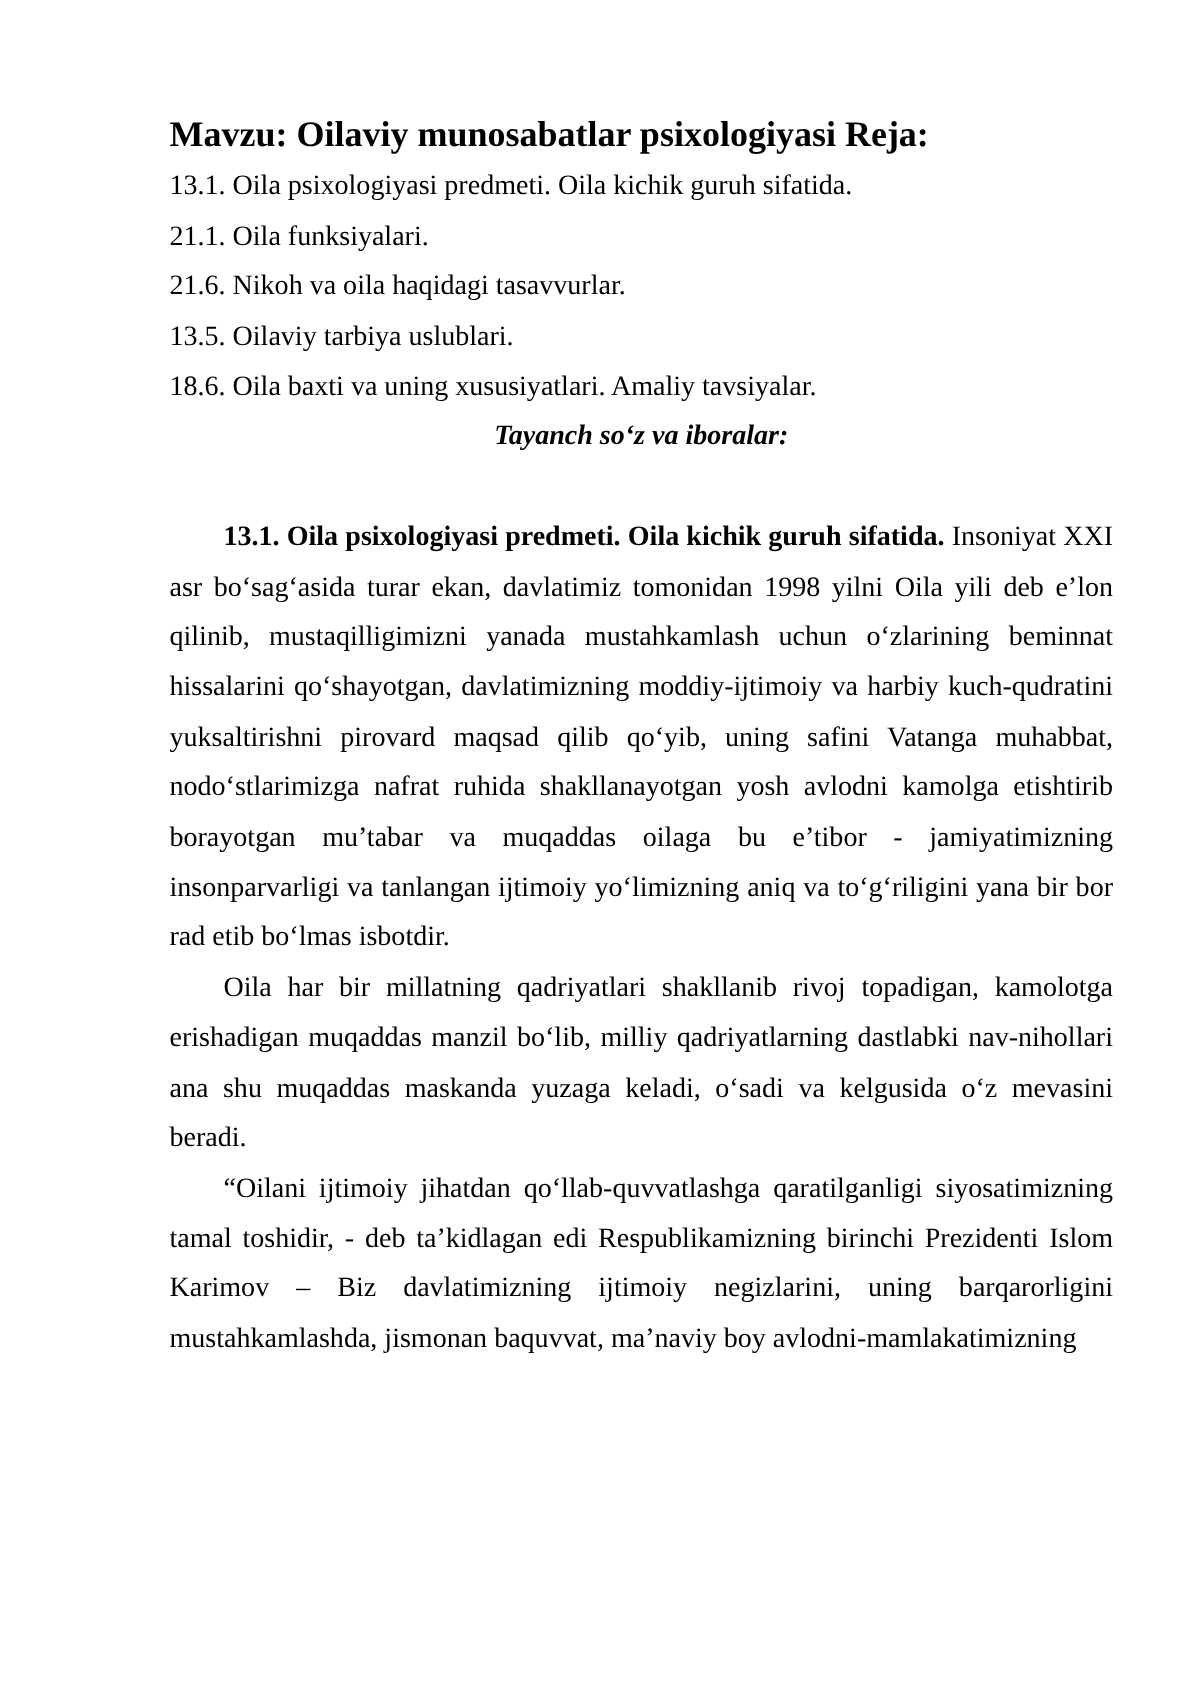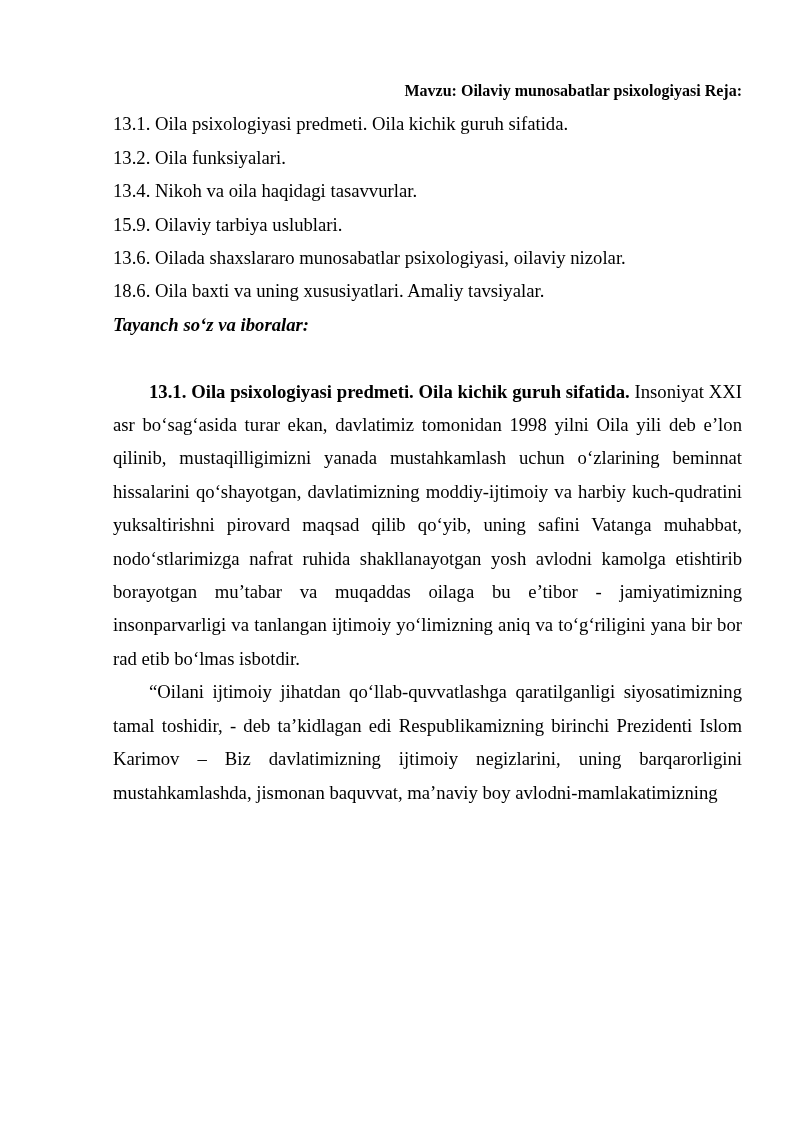--- a/index.html
+++ b/index.html
@@ -16,34 +16,34 @@
     box-sizing: border-box;
     padding: 74px 58px 0 113px;
     overflow: hidden;
     font-family: "Liberation Serif", "DejaVu Serif", serif;
     font-size: 18.7px;
     line-height: 33.4px;
     color: #000000;
   }
   .doc-title {
     margin: 0;
-    font-size: 16px;
+    font-size: 24px;
     font-weight: bold;
-    text-align: right;
+    text-align: left;
   }
   .plan-item {
     margin: 0;
     text-align: left;
   }
   .keywords-heading {
     margin: 0;
     font-size: 18.7px;
     font-weight: bold;
     font-style: italic;
-    text-align: left;
+    text-align: center;
   }
   .keywords-para {
     margin: 0;
     font-style: italic;
     text-align: justify;
     text-indent: 36px;
   }
   .body-para {
     margin: 0;
     text-align: justify;
@@ -57,27 +57,27 @@
   }
 </style>
 </head>
 <body>
 
 <div class="doc-page">
 
   <h1 class="doc-title">Mavzu: Oilaviy munosabatlar psixologiyasi Reja:</h1>
 
   <p class="plan-item">13.1. Oila psixologiyasi predmeti. Oila kichik guruh sifatida.</p>
-  <p class="plan-item">13.2. Oila funksiyalari.</p>
-  <p class="plan-item">13.4. Nikoh va oila haqidagi tasavvurlar.</p>
-  <p class="plan-item">15.9. Oilaviy tarbiya uslublari.</p>
-  <p class="plan-item">13.6. Oilada shaxslararo munosabatlar psixologiyasi, oilaviy nizolar.</p>
+  <p class="plan-item">21.1. Oila funksiyalari.</p>
+  <p class="plan-item">21.6. Nikoh va oila haqidagi tasavvurlar.</p>
+  <p class="plan-item">13.5. Oilaviy tarbiya uslublari.</p>
   <p class="plan-item">18.6. Oila baxti va uning xususiyatlari. Amaliy tavsiyalar.</p>
 
   <h2 class="keywords-heading">Tayanch so‘z va iboralar:</h2>
 
 
   <p class="body-para after-gap"><span class="inline-bold">13.1. Oila psixologiyasi predmeti. Oila kichik guruh sifatida.</span><span> Insoniyat XXI asr bo‘sag‘asida turar ekan, davlatimiz tomonidan 1998 yilni Oila yili deb e’lon qilinib, mustaqilligimizni yanada mustahkamlash uchun o‘zlarining beminnat hissalarini qo‘shayotgan, davlatimizning moddiy-ijtimoiy va harbiy kuch-qudratini yuksaltirishni pirovard maqsad qilib qo‘yib, uning safini Vatanga muhabbat, nodo‘stlarimizga nafrat ruhida shakllanayotgan yosh avlodni kamolga etishtirib borayotgan mu’tabar va muqaddas oilaga bu e’tibor - jamiyatimizning insonparvarligi va tanlangan ijtimoiy yo‘limizning aniq va to‘g‘riligini yana bir bor rad etib bo‘lmas isbotdir.</span></p>
 
+  <p class="body-para">Oila har bir millatning qadriyatlari shakllanib rivoj topadigan, kamolotga erishadigan muqaddas manzil bo‘lib, milliy qadriyatlarning dastlabki nav-nihollari ana shu muqaddas maskanda yuzaga keladi, o‘sadi va kelgusida o‘z mevasini beradi.</p>
 
   <p class="body-para">“Oilani ijtimoiy jihatdan qo‘llab-quvvatlashga qaratilganligi siyosatimizning tamal toshidir, - deb ta’kidlagan edi Respublikamizning birinchi Prezidenti Islom Karimov – Biz davlatimizning ijtimoiy negizlarini, uning barqarorligini mustahkamlashda, jismonan baquvvat, ma’naviy boy avlodni-mamlakatimizning</p>
 
 </div>
 
 </body></html>

